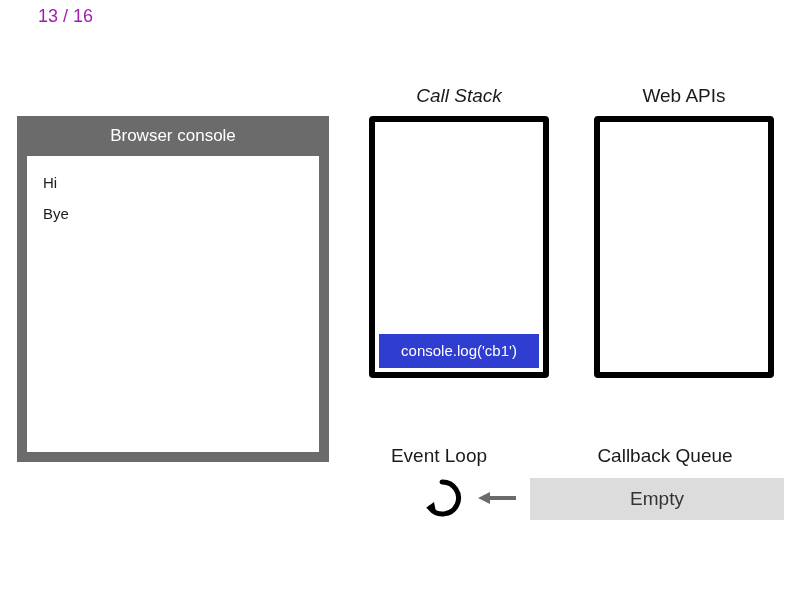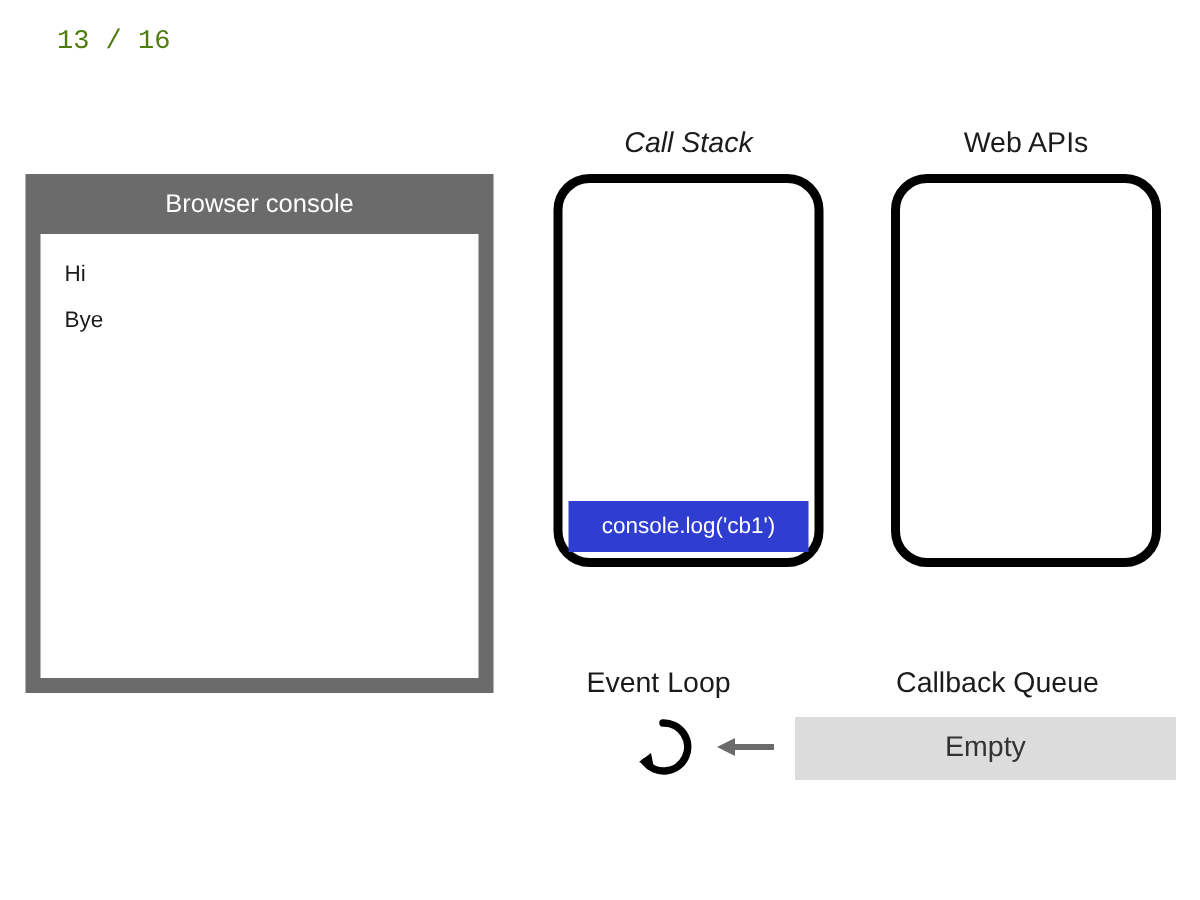--- a/index.html
+++ b/index.html
@@ -6,25 +6,24 @@
     body {
       width: 800px;
       height: 600px;
       background: #fff;
       font-family: Arial, Helvetica, sans-serif;
       position: relative;
       overflow: hidden;
     }
     .step-indicator {
       position: absolute;
-      top: 18px;
+      top: 6px;
       left: 38px;
       font-size: 18px;
-      color: #4d7c0f;
-      font-family: Liberation Mono, monospace;
+      color: #a21caf;
     }
     .heading {
       font-size: 19px;
       color: #1b1b1b;
       font-weight: 400;
       text-align: center;
     }
     .callstack-title { position: absolute; top: 85px; left: 369px; width: 180px; font-style: italic; }
     .webapis-title   { position: absolute; top: 85px; left: 594px; width: 180px; }
     .eventloop-title { position: absolute; top: 445px; left: 369px; width: 140px; }
@@ -56,21 +55,21 @@
     .console-line {
       font-size: 15px;
       color: #1b1b1b;
       margin-bottom: 14px;
     }
 
     
     .rounded-box {
       position: absolute;
       border: 6px solid #000;
-      border-radius: 24px;
+      border-radius: 4px;
       width: 180px;
       height: 262px;
       background: #fff;
     }
     .callstack-box { top: 116px; left: 369px; }
     .webapis-box   { top: 116px; left: 594px; }
 
     .stack-items {
       position: absolute;
       bottom: 4px;

